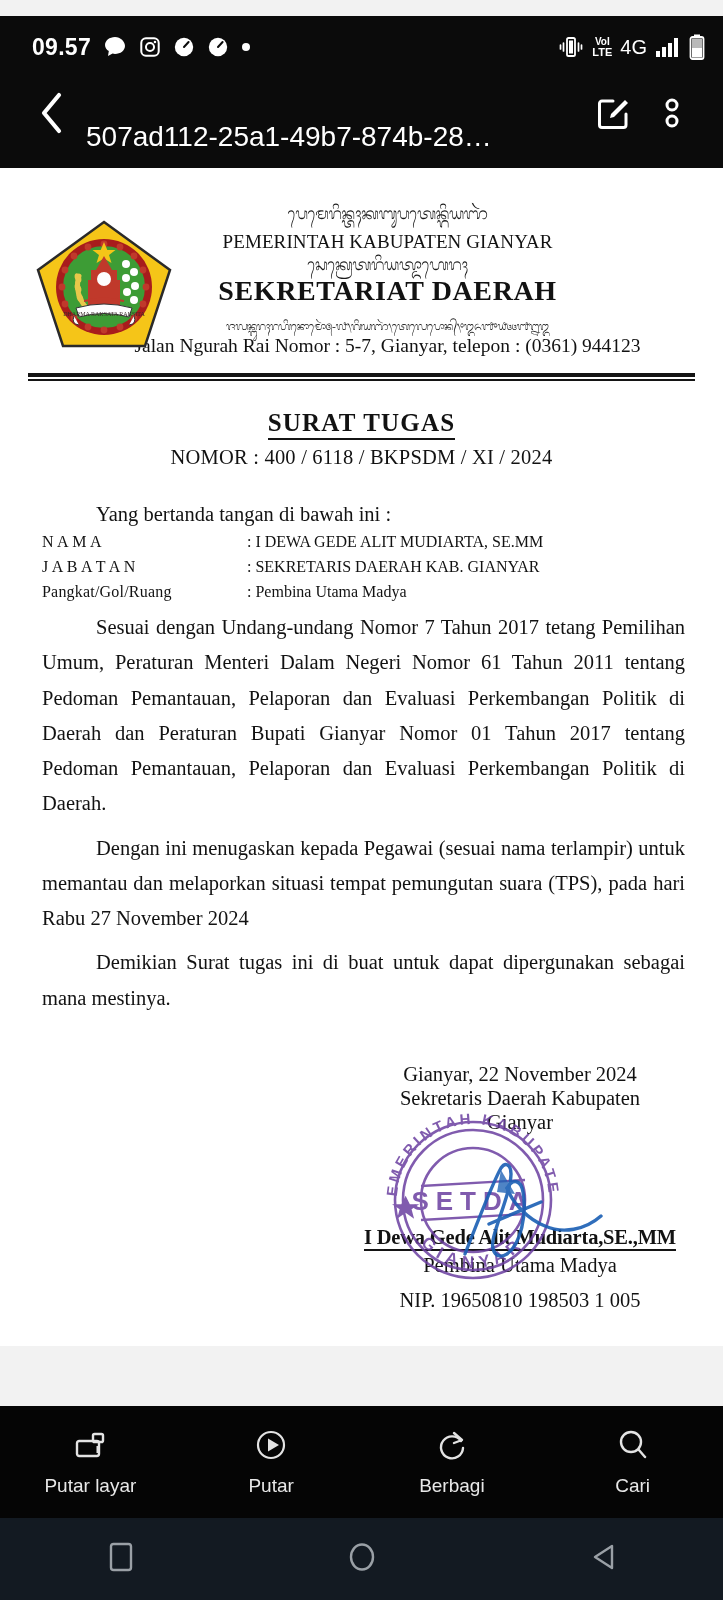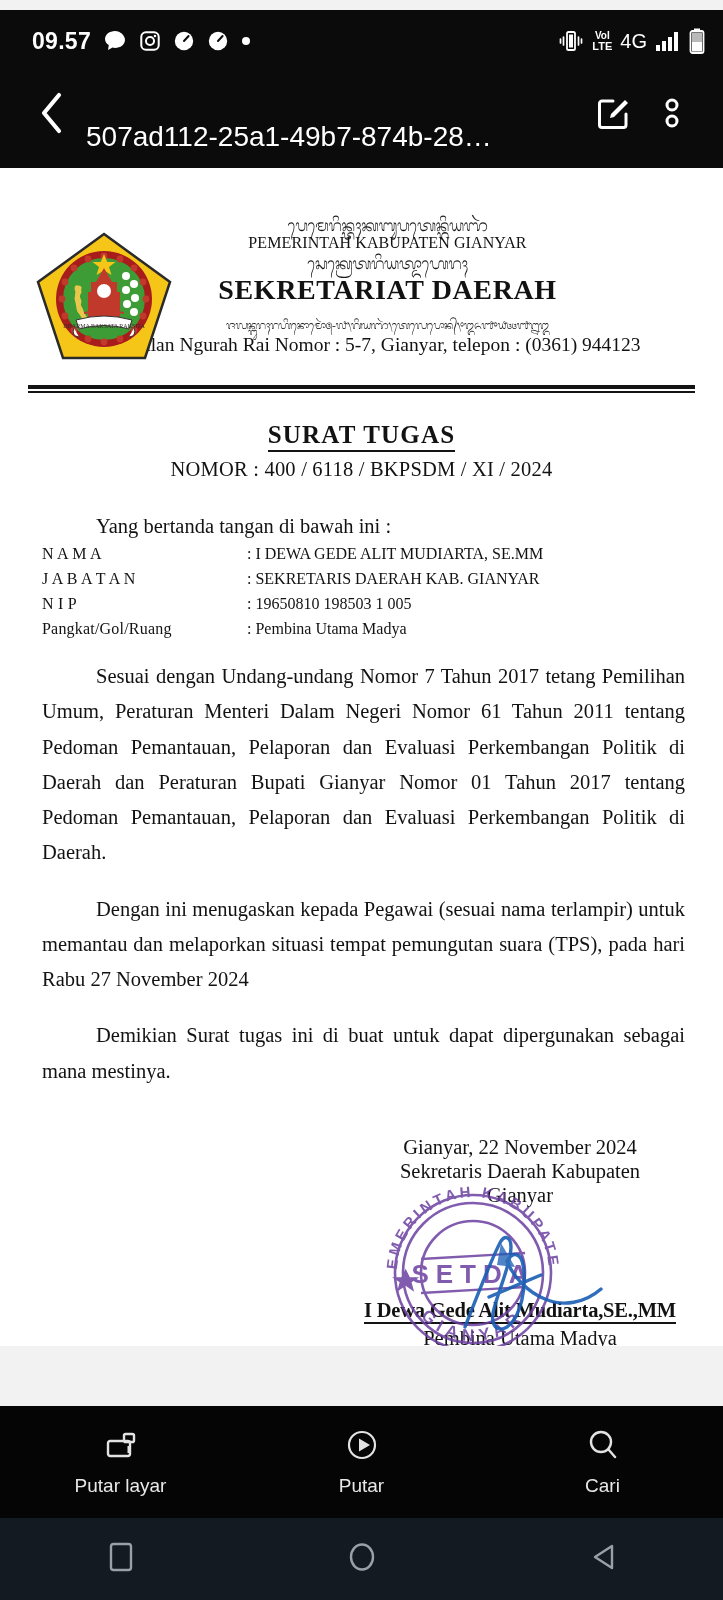--- a/index.html
+++ b/index.html
@@ -6,21 +6,21 @@
   html, body {
     width: 723px; height: 1600px;
     background: #f2f2f2;
     font-family: "Liberation Sans", sans-serif;
     overflow: hidden;
   }
   #app { position: relative; width: 723px; height: 1600px; background: #f2f2f2; }
 
   
   .statusbar {
-    position: absolute; top: 10px; left: 0; width: 723px; height: 62px;
+    position: absolute; top: 16px; left: 0; width: 723px; height: 62px;
     background: #0b0b0b; color: #ffffff;
     display: flex; align-items: center; justify-content: space-between;
     padding: 0 18px 0 32px;
   }
   .sb-left { display: flex; align-items: center; gap: 12px; }
   .sb-time { font-size: 23px; font-weight: bold; letter-spacing: 0.3px; }
   .sb-right { display: flex; align-items: center; gap: 8px; }
   .ic { display: inline-flex; align-items: center; justify-content: center; }
 
   
@@ -41,34 +41,34 @@
   
   .page {
     position: absolute; top: 168px; left: 0; width: 723px; height: 1178px;
     background: #ffffff;
     padding: 0;
   }
   .doc {
     position: relative;
     font-family: "Liberation Serif", serif;
     color: #121212;
-    padding: 12px 24px;
+    padding: 0 24px;
   }
 
   
   .letterhead { position: relative; height: 198px; padding-top: 38px; }
   .emblem { position: absolute; left: 10px; top: 50px; width: 140px; height: 132px; }
   .lh-text { text-align: center; padding-left: 52px; }
   .bali {
     font-family: "DejaVu Sans", sans-serif;
     font-size: 16px; line-height: 1.0; color: #1a1a1a;
     letter-spacing: -0.5px;
   }
   .bali.small { font-size: 11px; letter-spacing: -0.6px; }
-  .lh-line1 { font-size: 16px; letter-spacing: 0.1px; margin-top: 0; }
+  .lh-line1 { font-size: 19px; letter-spacing: 0.1px; margin-top: 9px; }
   .lh-line2 { font-size: 28px; font-weight: bold; letter-spacing: 0.6px; margin-top: 2px; }
   .lh-addr { font-size: 19.5px; margin-top: 3px; }
 
   .rule-thick {
     margin: 7px 4px 0 4px;
     border-top: 4px solid #141414;
     border-bottom: 2px solid #141414;
     height: 8px;
   }
 
@@ -82,21 +82,21 @@
 
   
   .body-area { margin-top: 34px; padding: 0 14px 0 18px; }
   .intro { font-size: 20.5px; text-indent: 54px; }
   .idrow { display: flex; font-size: 16px; margin-top: 7px; }
   .idlabel { width: 205px; flex: none; letter-spacing: 0.2px; }
   .idvalue { flex: 1; }
 
   .para {
     font-size: 20.5px; text-align: justify; text-indent: 54px;
-    line-height: 1.72; margin-top: 21px;
+    line-height: 1.72; margin-top: 9px;
   }
 
   
   .sig { position: relative; margin-top: 46px; text-align: center; }
   .sig-inner { width: 330px; margin-left: auto; margin-right: 14px; position: relative; }
   .sig-line { font-size: 20.5px; line-height: 1.18; }
   .sig-name {
     font-size: 20.5px; font-weight: bold; letter-spacing: -0.2px;
     border-bottom: 2px solid #141414; display: inline-block; padding-bottom: 0px;
     margin-top: 92px;
@@ -300,24 +300,20 @@
 
         <div class="idrow">
           <div class="idlabel">N A M A</div>
           <div class="idvalue">: I DEWA GEDE ALIT MUDIARTA, SE.MM</div>
         </div>
         <div class="idrow">
           <div class="idlabel">J A B A T A N</div>
           <div class="idvalue">: SEKRETARIS DAERAH KAB. GIANYAR</div>
         </div>
         <div class="idrow">
-          <div class="idlabel">N I P</div>
-          <div class="idvalue">: 19650810 198503 1 005</div>
-        </div>
-        <div class="idrow">
           <div class="idlabel">Pangkat/Gol/Ruang</div>
           <div class="idvalue">: Pembina Utama Madya</div>
         </div>
 
         <div class="para">Sesuai dengan Undang-undang Nomor 7 Tahun 2017 tetang Pemilihan Umum, Peraturan Menteri Dalam Negeri Nomor 61 Tahun 2011 tentang Pedoman Pemantauan, Pelaporan dan Evaluasi Perkembangan Politik di Daerah dan Peraturan Bupati Gianyar Nomor 01 Tahun 2017 tentang Pedoman Pemantauan, Pelaporan dan Evaluasi Perkembangan Politik di Daerah.</div>
         <div class="para">Dengan ini menugaskan kepada Pegawai (sesuai nama terlampir) untuk memantau dan melaporkan situasi tempat pemungutan suara  (TPS), pada hari Rabu 27 November 2024</div>
         <div class="para">Demikian Surat tugas ini di buat untuk dapat dipergunakan sebagai mana mestinya.</div>
       </div>
 
       <div class="sig">
@@ -388,20 +384,29 @@
         <svg width="34" height="34" viewBox="0 0 34 34">
           <circle cx="17" cy="17" r="13" fill="none" stroke="#e3e3e3" stroke-width="2.2"></circle>
           <polygon points="14,10.5 25,17 14,23.5" fill="#e3e3e3"></polygon>
         </svg>
       </span>
       <span class="tb-label">Putar</span>
     </div>
     <div class="tb-item">
       <span>
         <svg width="34" height="34" viewBox="0 0 34 34">
+          <path d="M26 13 A 11 11 0 1 0 28 20" fill="none" stroke="#e3e3e3" stroke-width="2.4" stroke-linecap="round"></path>
+          <polyline points="19,5 27,12 19,15" fill="none" stroke="#e3e3e3" stroke-width="2.4" stroke-linecap="round" stroke-linejoin="round"></polyline>
+        </svg>
+      </span>
+      <span class="tb-label">Berbagi</span>
+    </div>
+    <div class="tb-item">
+      <span>
+        <svg width="34" height="34" viewBox="0 0 34 34">
           <circle cx="15" cy="14" r="10" fill="none" stroke="#e3e3e3" stroke-width="2.4"></circle>
           <line x1="22.5" y1="21.5" x2="29" y2="29" stroke="#e3e3e3" stroke-width="2.4" stroke-linecap="round"></line>
         </svg>
       </span>
       <span class="tb-label">Cari</span>
     </div>
   </div>
 
   <div class="androidnav">
     <div class="an-item">

